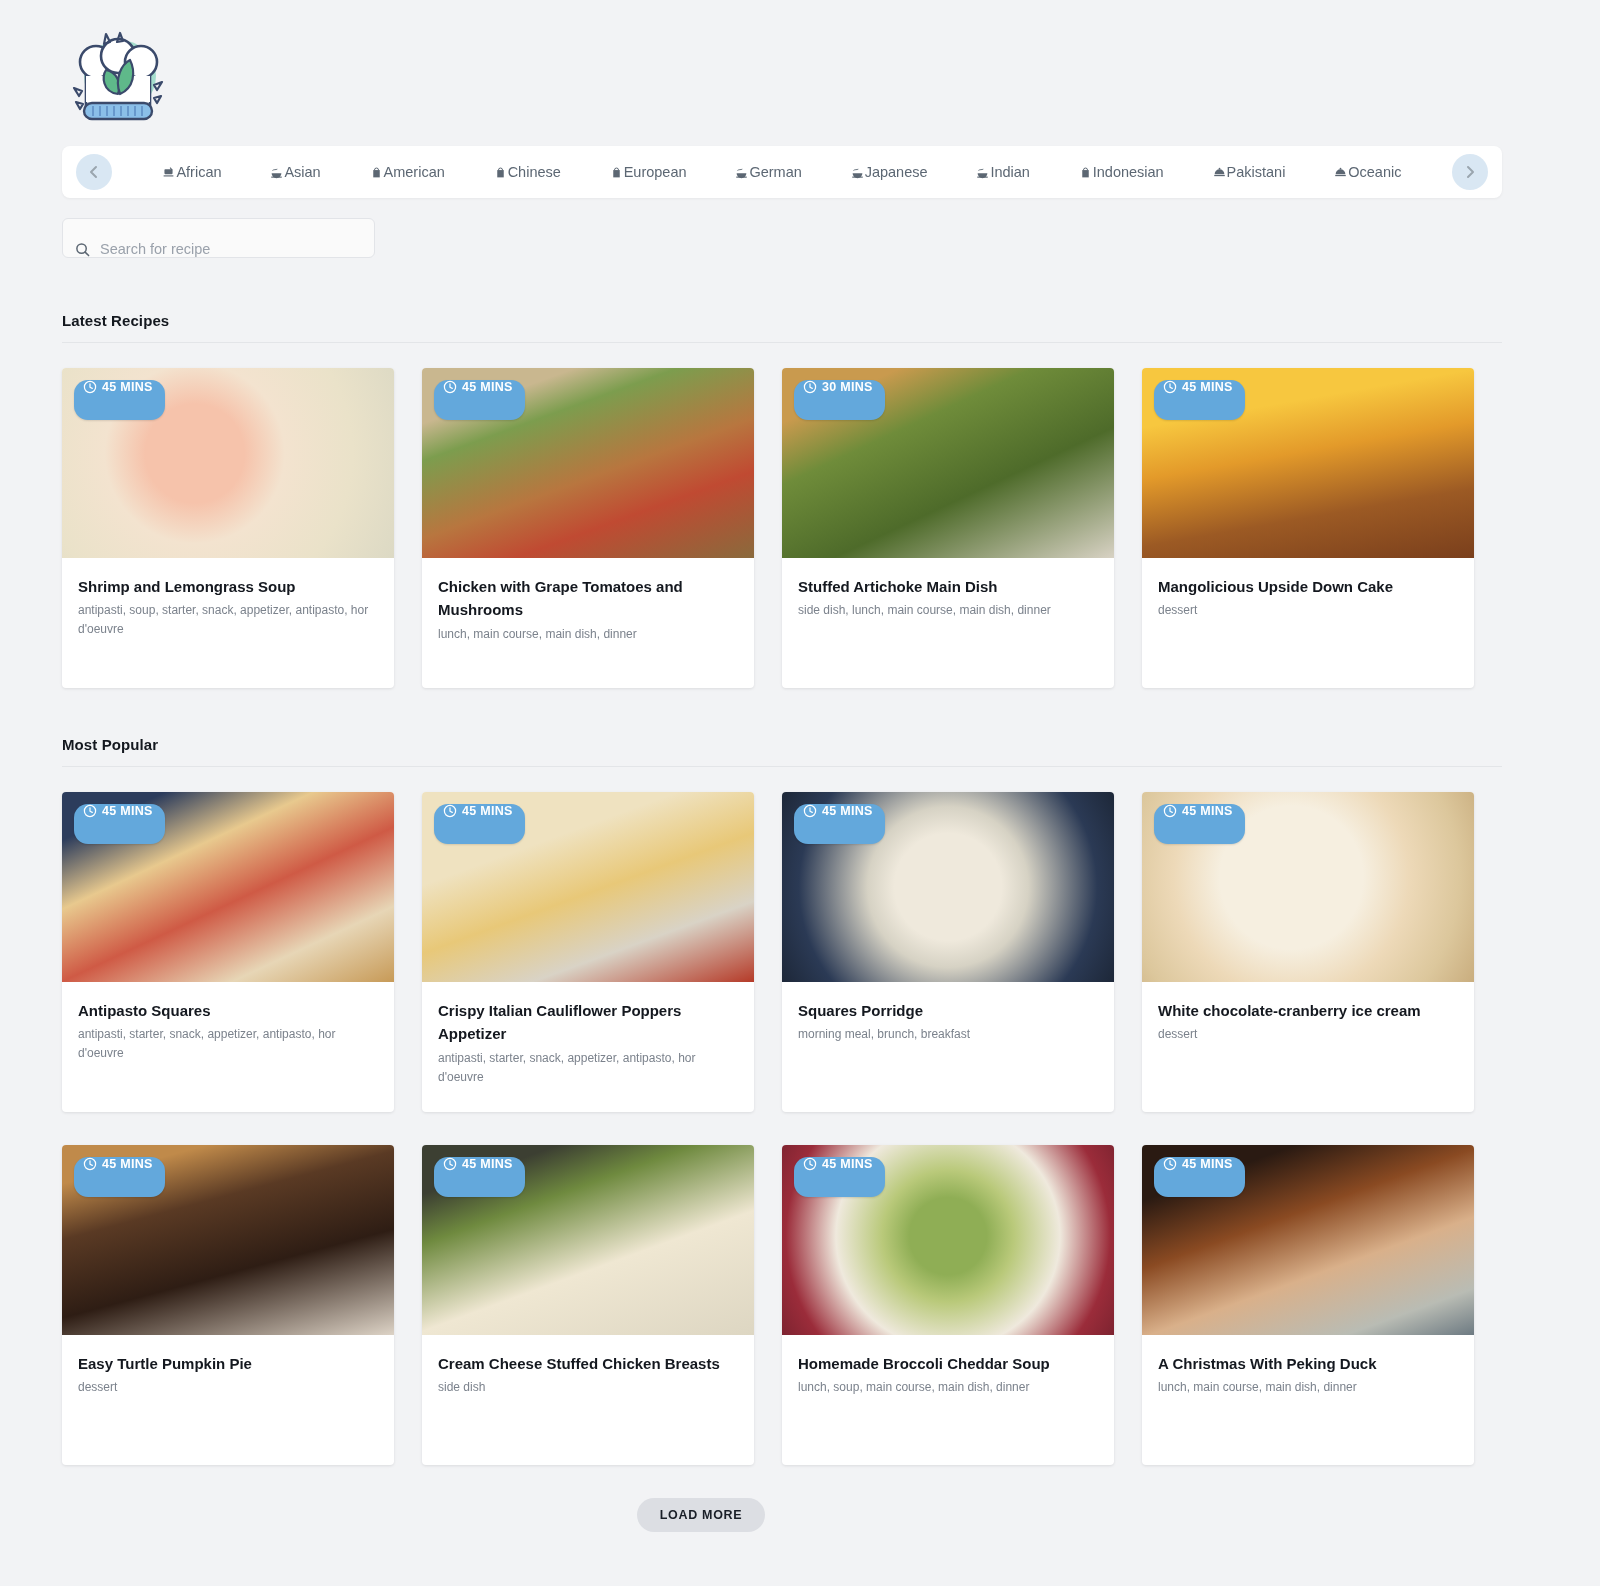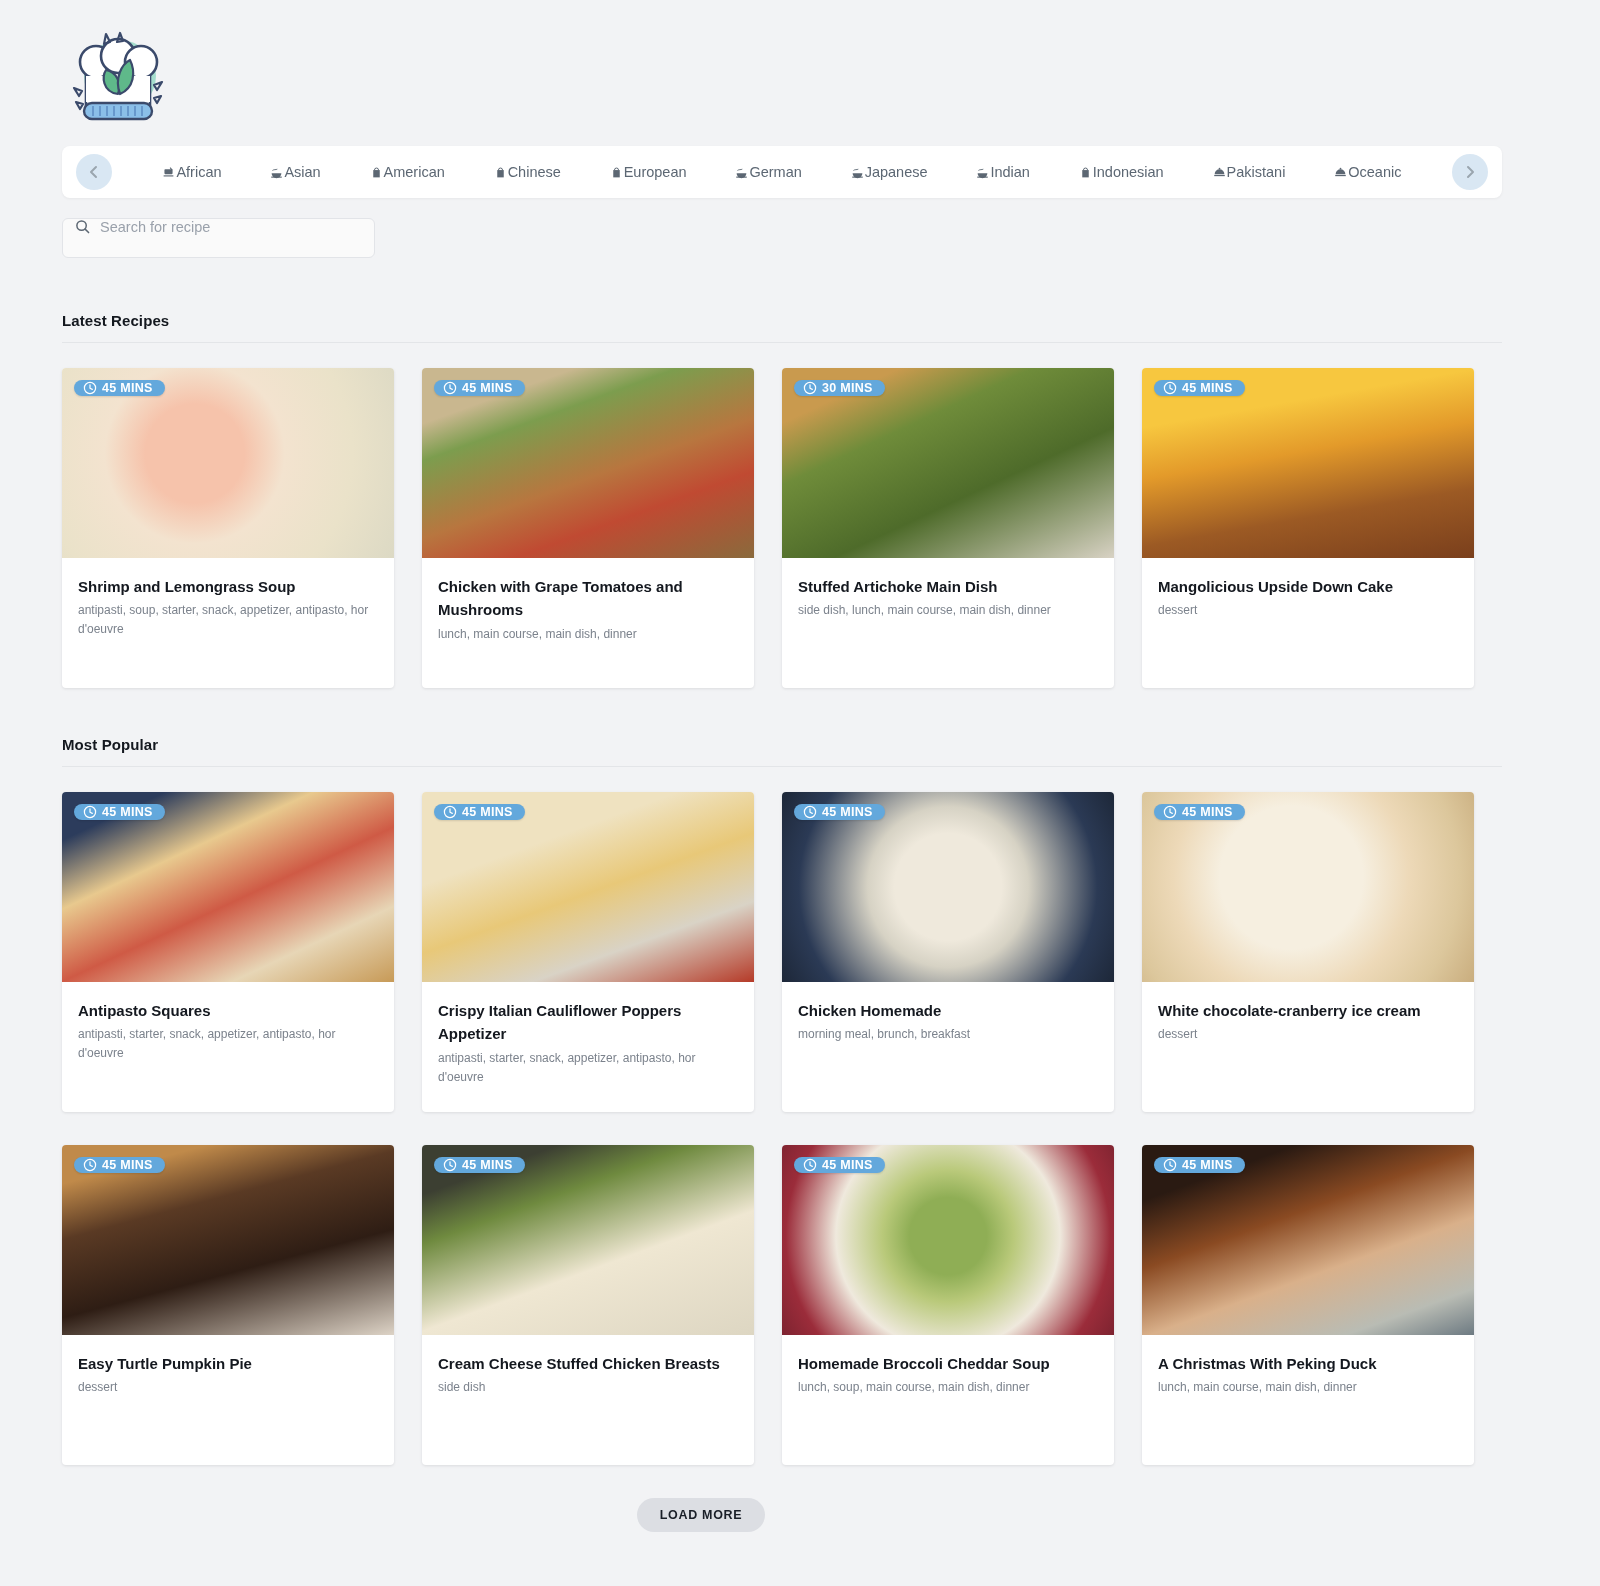--- a/index.html
+++ b/index.html
@@ -41,21 +41,21 @@
     color: #5c6773; font-size: 14.5px; white-space: nowrap;
     cursor: pointer; font-family: "Liberation Sans", sans-serif;
   }
   .cuisine-item .cicon { display: inline-flex; align-items: center; }
 
   
   .search-wrap {
     position: absolute; left: 62px; top: 218px;
     width: 313px; height: 40px;
     background: #fafafa; border: 1px solid #e2e4e8; border-radius: 6px;
-    display: flex; align-items: flex-start; padding: 0 12px;
+    display: flex; align-items: flex-end; padding: 0 12px;
   }
   .search-wrap svg { flex: 0 0 auto; }
   .search-input {
     border: none; outline: none; background: transparent;
     font-size: 14.5px; color: #3c4450; margin-left: 10px;
     font-family: "Liberation Sans", sans-serif; width: 100%;
   }
   .search-input::placeholder { color: #9aa1ab; }
 
   
@@ -74,22 +74,22 @@
     width: 332px; background: #ffffff; border-radius: 4px;
     box-shadow: 0 1px 3px rgba(20,24,31,0.10);
     overflow: hidden; position: relative; cursor: pointer;
     display: flex; flex-direction: column;
   }
   .card-img { width: 100%; position: relative; overflow: hidden; }
   .card-img .ph { width: 100%; height: 100%; display: block; }
   .time-badge {
     position: absolute; left: 12px; top: 12px;
     background: #63a8dc; color: #ffffff;
-    border-radius: 14px; height: 16px;
-    display: flex; align-items: center; gap: 5px;
+    border-radius: 14px; height: 40px;
+    display: flex; align-items: flex-start; gap: 5px;
     padding: 0 12px 0 9px;
     font-size: 12.5px; font-weight: bold; letter-spacing: .3px;
     box-shadow: 0 1px 2px rgba(0,0,0,0.12);
   }
   .card-body { padding: 17px 16px 14px 16px; flex: 1 1 auto; }
   .card-title {
     font-size: 15px; font-weight: bold; color: #14181f;
     line-height: 1.55; margin-bottom: 3px;
   }
   .card-tags { font-size: 12px; color: #7b828c; line-height: 1.6; }
@@ -409,21 +409,21 @@
             <span style="display:inline-flex">
               <svg width="14" height="14" viewBox="0 0 16 16">
                 <circle cx="8" cy="8" r="6.4" fill="none" stroke="#ffffff" stroke-width="1.4"></circle>
                 <polyline points="8,4.4 8,8.2 10.6,9.6" fill="none" stroke="#ffffff" stroke-width="1.4" stroke-linecap="round"></polyline>
               </svg>
             </span>
             <span>45 MINS</span>
           </div>
         </div>
         <div class="card-body">
-          <div class="card-title">Chicken Homemade</div>
+          <div class="card-title">Squares Porridge</div>
           <div class="card-tags">morning meal, brunch, breakfast</div>
         </div>
       </div>
       <div class="card" style="height: 320px;">
         <div class="card-img" style="height: 190px;">
           <div class="ph" style="height: 190px; background: radial-gradient(circle at 45% 45%, rgb(246, 239, 224) 0px, rgb(246, 239, 224) 34%, rgb(237, 217, 184) 56%, rgb(220, 199, 156) 80%, rgb(201, 173, 126) 100%);"></div>
           <div class="time-badge">
             <span style="display:inline-flex">
               <svg width="14" height="14" viewBox="0 0 16 16">
                 <circle cx="8" cy="8" r="6.4" fill="none" stroke="#ffffff" stroke-width="1.4"></circle>

